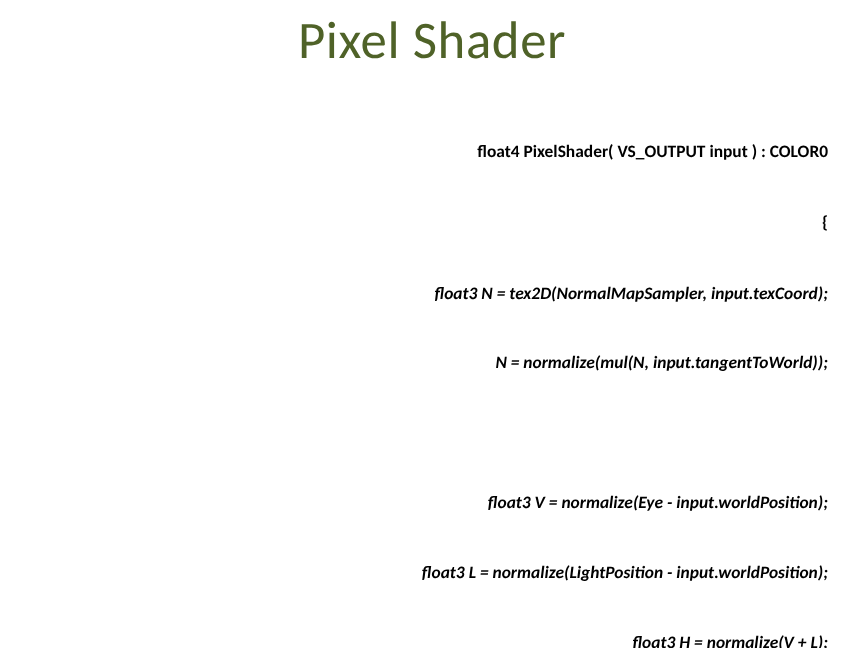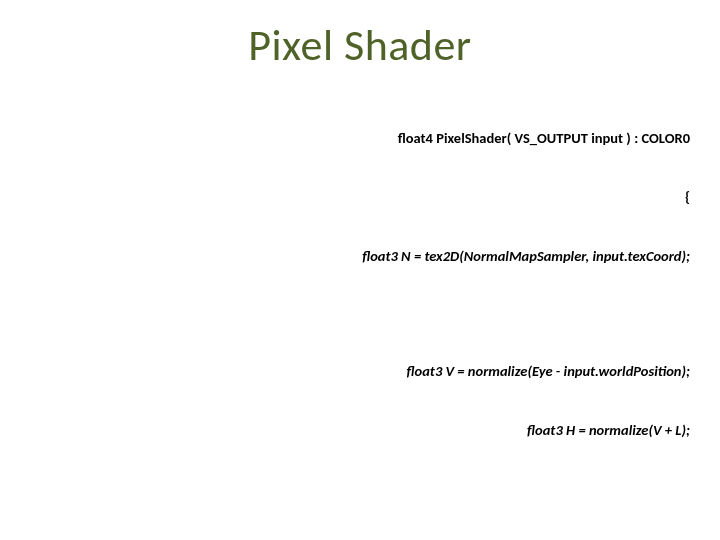--- a/index.html
+++ b/index.html
@@ -15,21 +15,21 @@
     width: 720px;
     height: 540px;
     position: relative;
     box-sizing: border-box;
   }
   .title {
     text-align: center;
     font-size: 44px;
     color: #4f6228;
     font-weight: 400;
-    margin-top: 18px;
+    margin-top: 6px;
     margin-bottom: 18px;
     letter-spacing: 0.5px;
   }
   .code-block {
     margin-left: 46px;
     margin-right: 30px;
     font-size: 14.5px;
     line-height: 1.35;
     color: #000000;
     font-weight: bold;
@@ -46,22 +46,24 @@
 </head>
 <body>
 
 <div class="slide">
   <div class="title">Pixel Shader</div>
 
   <div class="code-block">
     <div class="code-line">float4 PixelShader( VS_OUTPUT input ) : COLOR0</div>
     <div class="code-line">{</div>
     <div class="code-line indent1">float3 N = tex2D(NormalMapSampler, input.texCoord);</div>
+    <div class="code-line indent1">N = normalize(mul(N, input.tangentToWorld));</div>
     <div class="blank"></div>
     <div class="code-line indent1">float3 V = normalize(Eye - input.worldPosition);</div>
+    <div class="code-line indent1">float3 L = normalize(LightPosition - input.worldPosition);</div>
     <div class="code-line indent1">float3 H = normalize(V + L);</div>
     
     
     
     
     
     
     
     
     

